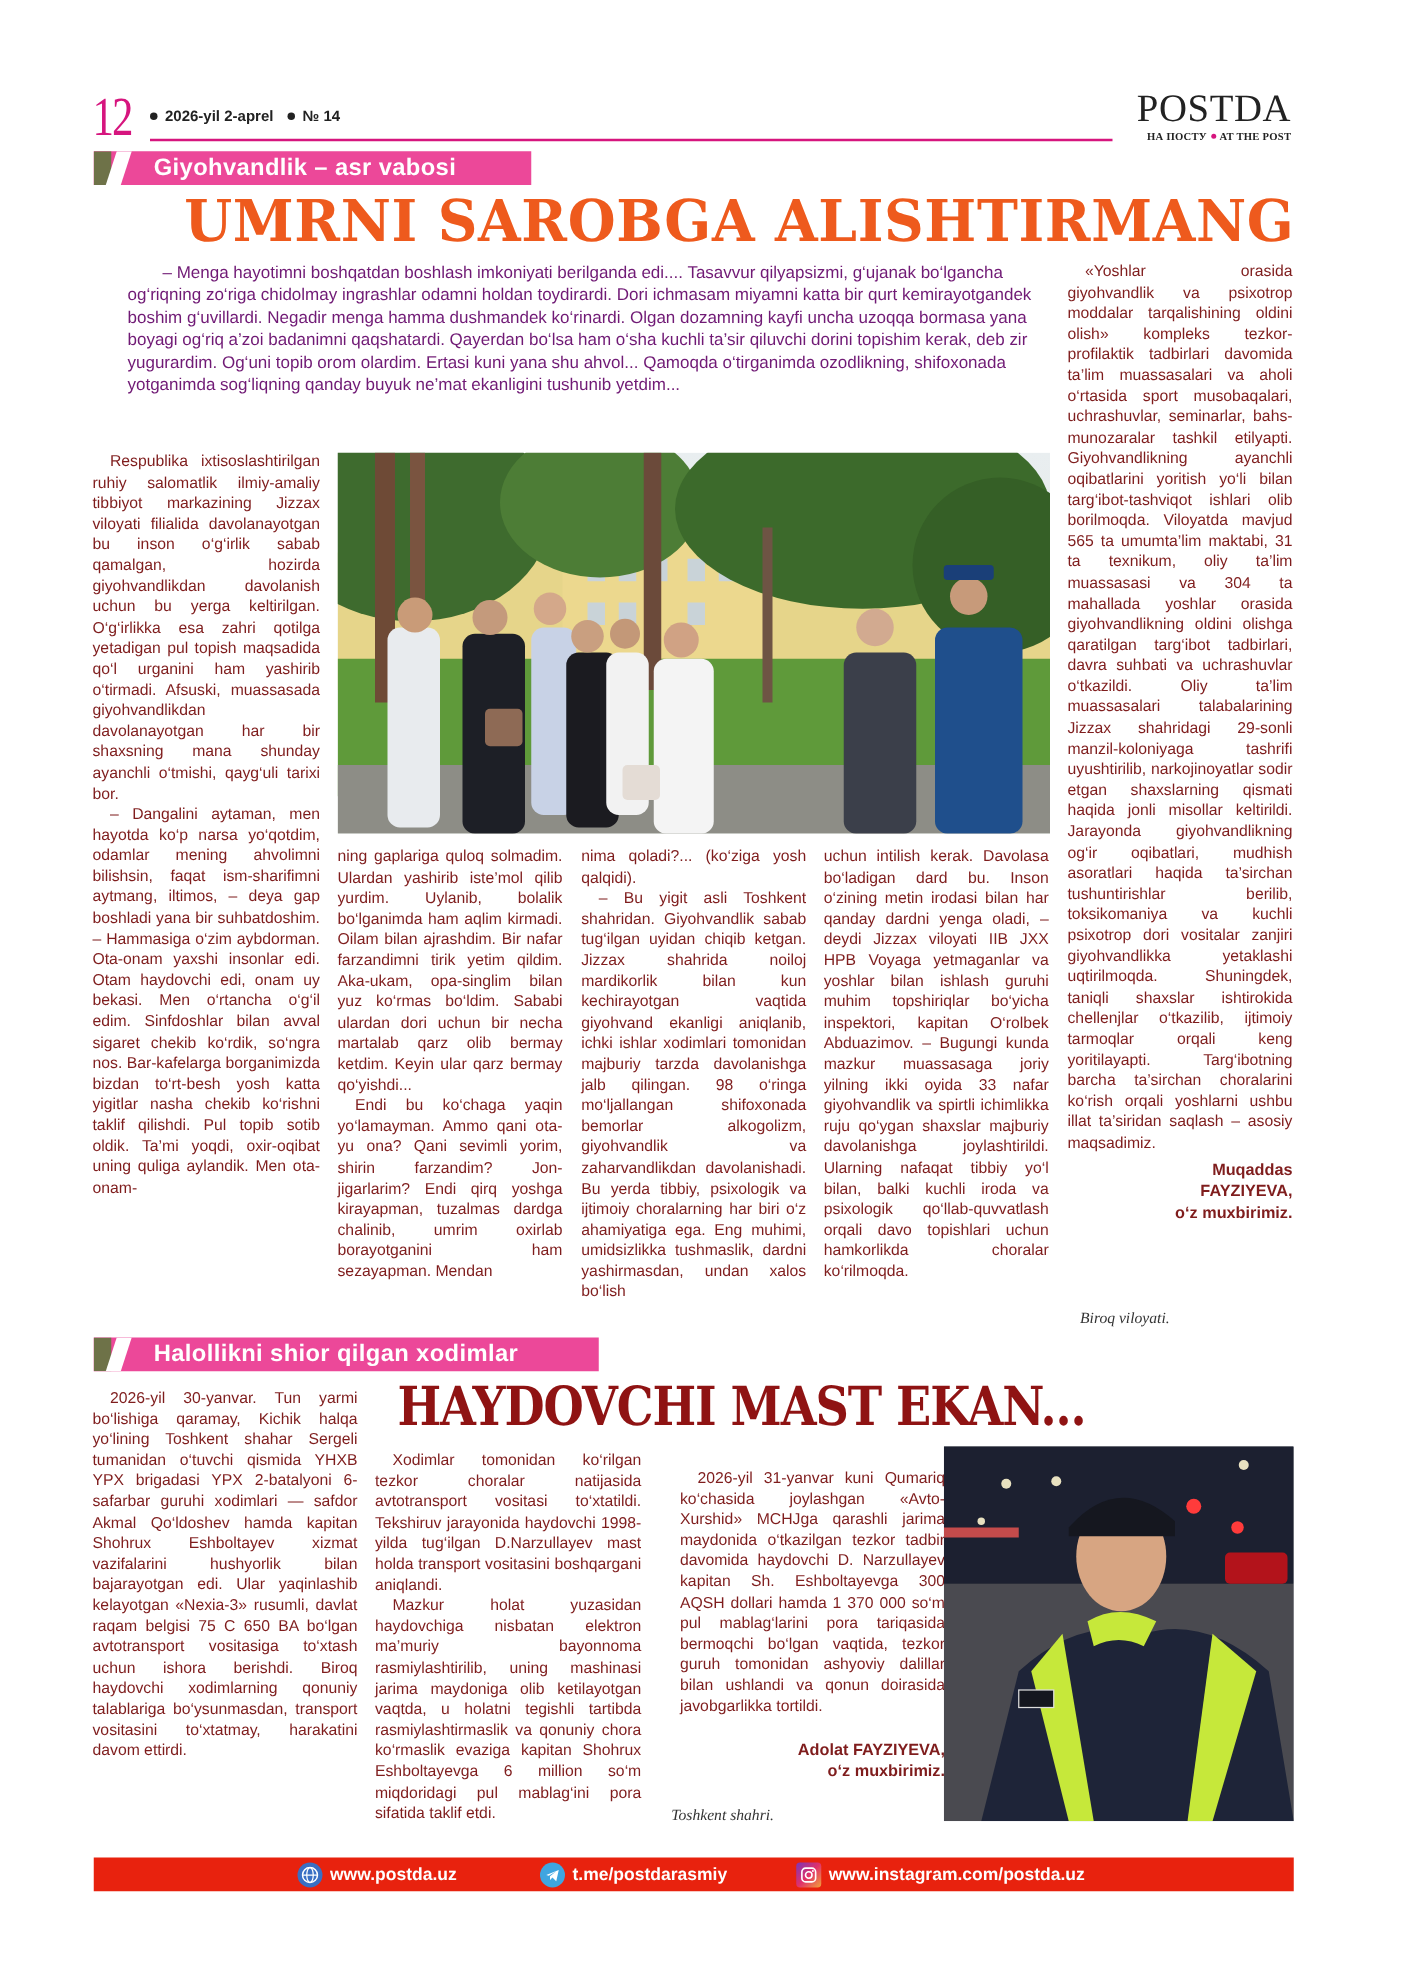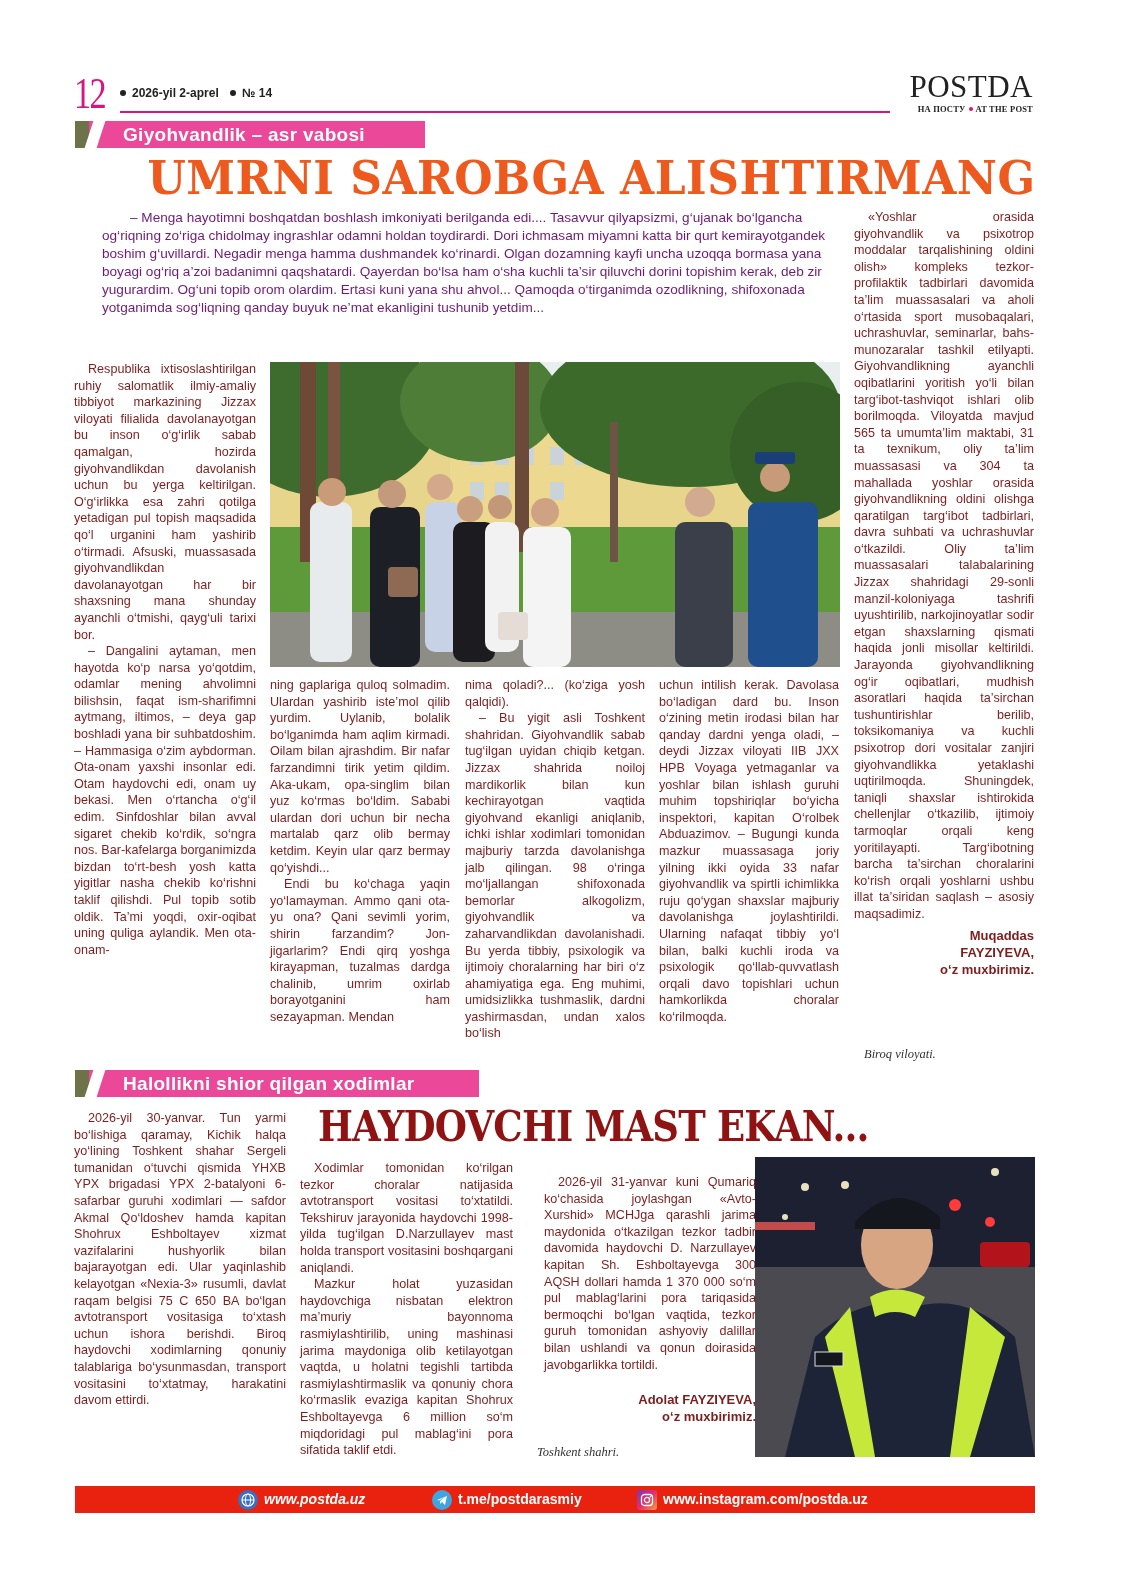--- a/index.html
+++ b/index.html
@@ -196,21 +196,21 @@
     <path d="M70 180 L95 150 L120 300 L100 300 Z" fill="#c6e83a"></path>
     <path d="M250 180 L215 150 L195 300 L215 300 Z" fill="#c6e83a"></path>
     <path d="M115 140 Q140 125 170 140 L160 160 Q140 150 120 160 Z" fill="#c6e83a"></path>
     <ellipse cx="142" cy="88" rx="36" ry="44" fill="#d7a582"></ellipse>
     <path d="M100 65 Q140 20 185 60 L185 72 L100 72 Z" fill="#15171f"></path>
     <rect x="60" y="195" width="28" height="14" fill="#15171f" stroke="#ddd" stroke-width="1"></rect>
   </svg>
 </div>
 
 <div class="abs footer">
-  <div class="item" style="left:163px;font-style:italic;">
+  <div class="item" style="left:163px;">
     <span class="ficon" style="background:#3a6fc4; border-radius:50%;">
       <svg width="14" height="14" viewBox="0 0 14 14">
           <circle cx="7" cy="7" r="6" fill="none" stroke="#fff" stroke-width="1.2"></circle>
           <ellipse cx="7" cy="7" rx="2.6" ry="6" fill="none" stroke="#fff" stroke-width="1"></ellipse>
           <line x1="1" y1="7" x2="13" y2="7" stroke="#fff" stroke-width="1"></line>
         </svg>
     </span>
     <span>www.postda.uz</span>
   </div>
   <div class="item" style="left:357px;">

